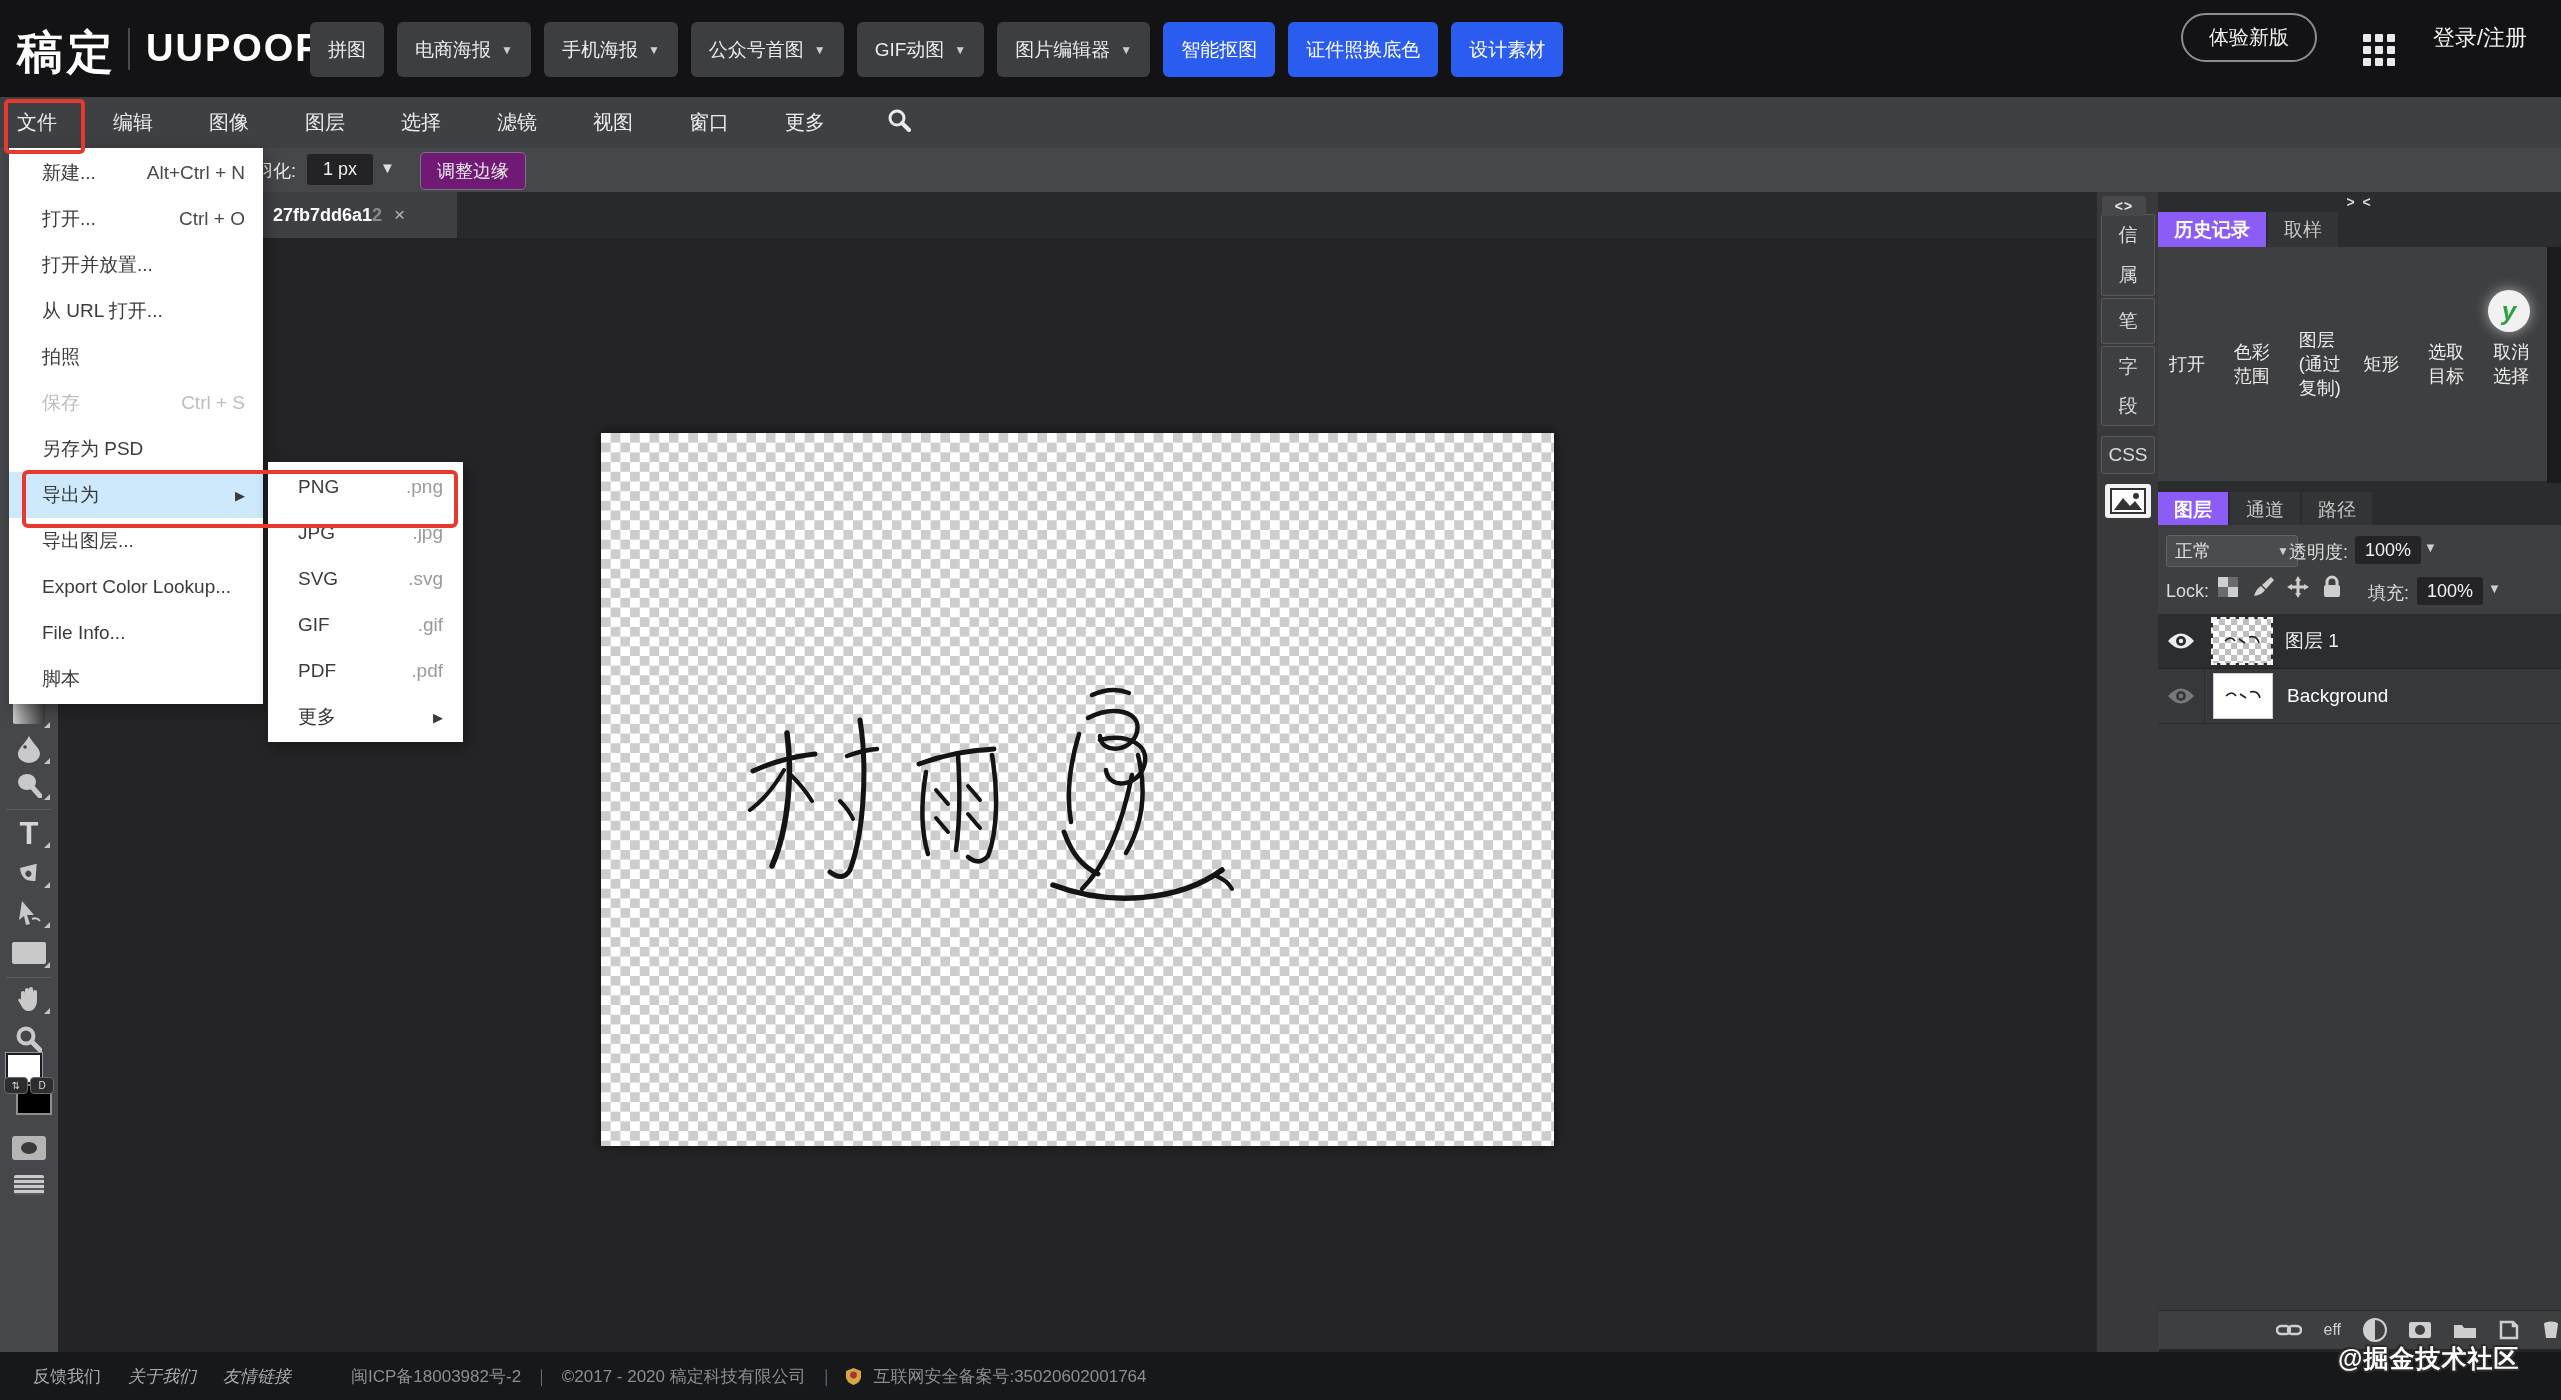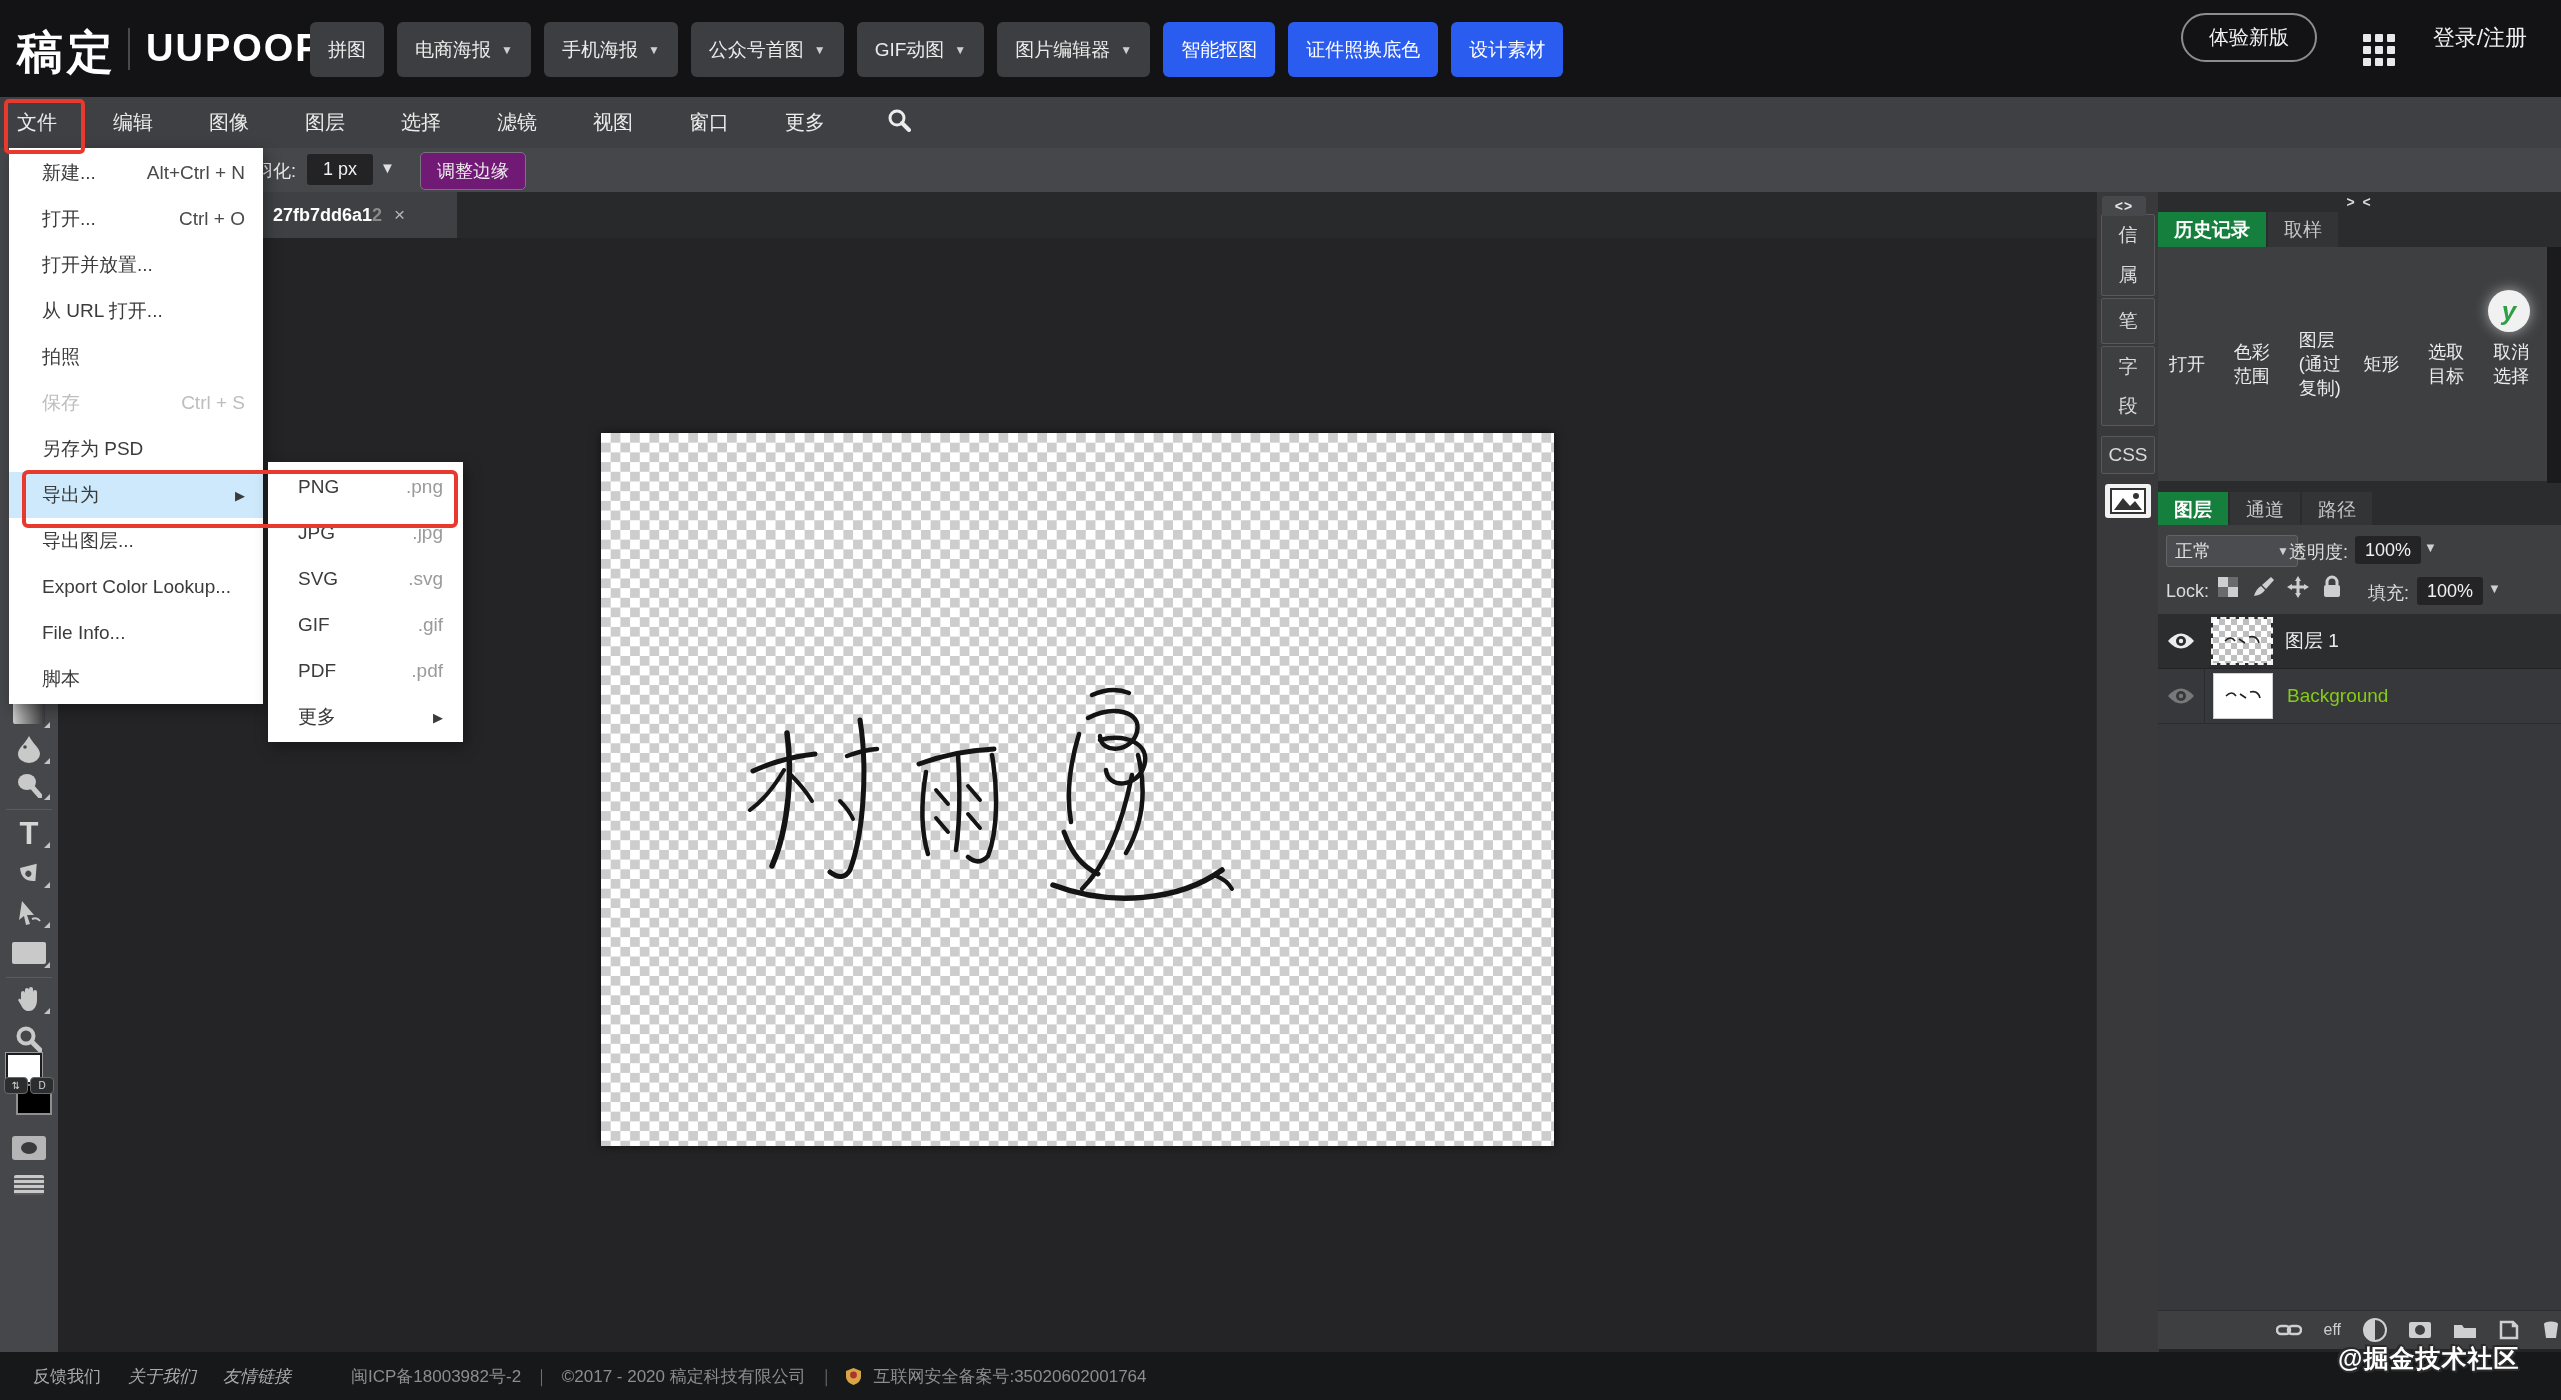--- a/index.html
+++ b/index.html
@@ -93,21 +93,21 @@
   .sgroup{position:absolute;left:4px;width:52px;border:1px solid #58595b;border-radius:2px;background:#3e3f41;
           display:flex;flex-direction:column;align-items:center;justify-content:space-around;color:#dadada;font-size:19px;}
   .imgbox{position:absolute;left:8px;top:292px;width:46px;height:34px;background:#f2f2f2;border-radius:3px;
           display:flex;align-items:center;justify-content:center;}
 
   
   .pheader{left:2158px;top:192px;width:403px;height:20px;background:#2b2c2e;color:#dedede;font-size:14px;
            font-weight:bold;display:flex;align-items:center;justify-content:center;letter-spacing:2px;}
   .ptabs{left:2158px;top:212px;width:403px;height:35px;background:#2b2c2e;display:flex;}
   .ptab{height:35px;display:flex;align-items:center;padding:0 16px;font-size:19px;color:#c5c5c5;background:#333436;margin-right:2px;}
-  .ptab.on{background:#15803d;color:#fff;font-weight:bold;}
+  .ptab.on{background:#8b5cf6;color:#fff;font-weight:bold;}
   .history{left:2158px;top:247px;width:389px;height:236px;display:flex;flex-direction:row;}
   .hrow{flex:1;background:#3e3f41;border-bottom:2px solid #2b2c2e;display:flex;align-items:center;
         padding-left:11px;font-size:18px;color:#ececec;}
   .hscroll{left:2547px;top:247px;width:14px;height:236px;background:#1b1b1d;}
   .hgap{left:2158px;top:483px;width:403px;height:9px;background:#2b2c2e;}
   .ltabs{left:2158px;top:492px;width:403px;height:33px;background:#2b2c2e;display:flex;}
   .lcontrols{left:2158px;top:525px;width:403px;height:89px;background:#3e3f41;border-bottom:1px solid #2b2c2e;color:#dcdcdc;}
   .blendsel{left:8px;top:10px;width:114px;height:30px;background:#4b4c4f;border:1px solid #626366;border-radius:3px;
             display:flex;align-items:center;padding:0 8px;font-size:18px;color:#e2e2e2;}
   .blendsel .chev{margin-left:auto;}
@@ -509,21 +509,21 @@
           <path d="M1 9 Q14 -6 27 9 Q14 24 1 9 Z" fill="#77787a"></path>
           <circle cx="14" cy="9" r="5" fill="#37383b"></circle>
           <circle cx="14" cy="9" r="2.2" fill="#77787a"></circle>
         </svg>
     </div>
     <div class="thumb white">
       <svg width="58" height="44" viewBox="0 0 58 44">
           <path d="M12 22 q6 -6 10 0 M26 20 l6 4 M36 18 q8 -2 10 6" stroke="#222" stroke-width="1.6" fill="none"></path>
         </svg>
     </div>
-    <div class="lname" style="color:#84cc16">Background</div>
+    <div class="lname" style="color:#ffffff">Background</div>
   </div>
   <div class="abs panelbody"></div>
   <div class="abs panelfoot">
     <svg width="26" height="14" viewBox="0 0 26 14">
         <rect x="1" y="3" width="13" height="8" rx="4" fill="none" stroke="#cfcfcf" stroke-width="2.5"></rect>
         <rect x="12" y="3" width="13" height="8" rx="4" fill="none" stroke="#cfcfcf" stroke-width="2.5"></rect>
       </svg>
     <span class="efftxt">eff</span>
     <div class="halfcirc"></div>
     <div class="maskic">

